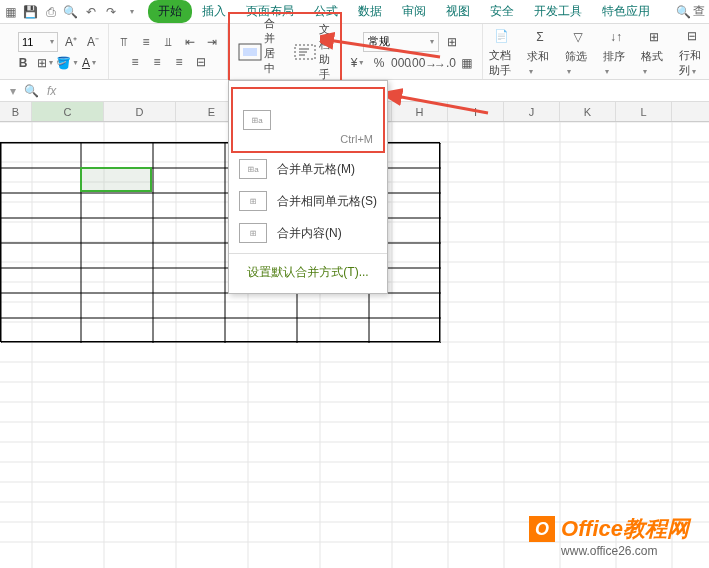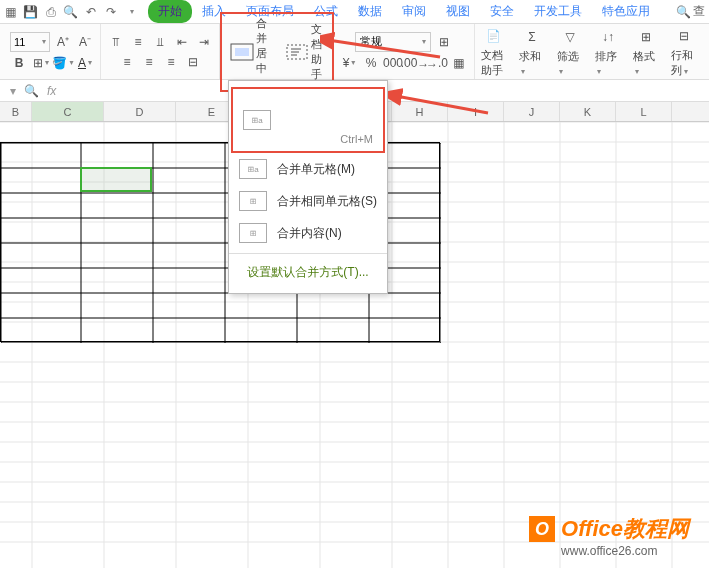--- a/index.html
+++ b/index.html
@@ -1,28 +1,28 @@
 <!DOCTYPE html>
 <html><head>
   <meta charset="utf-8">
   <style>
     * { box-sizing: border-box; margin: 0; padding: 0; }
     body { font-family: "Microsoft YaHei", sans-serif; font-size: 12px; background: #fff; width: 709px; height: 568px; overflow: hidden; position: relative; }
     
     .menubar { height: 24px; display: flex; align-items: center; padding: 0 4px; gap: 0; background: #fff; border-bottom: 1px solid #ddd; }
     .quick-icons { display: flex; gap: 6px; margin-right: 10px; }
     .quick-icons span { width: 14px; height: 14px; display: inline-flex; align-items: center; justify-content: center; color: #666; }
-    .tab-btn { padding: 3px 10px; color: #3b82f6; cursor: pointer; font-size: 12px; }
-    .tab-btn.active { background: #3cb034; color: #4c1d95; border-radius: 10px; }
+    .tab-btn { padding: 3px 10px; color: #0f766e; cursor: pointer; font-size: 12px; }
+    .tab-btn.active { background: #3cb034; color: #0f172a; border-radius: 10px; }
     .search-icon { margin-left: auto; color: #666; display: flex; align-items: center; gap: 2px; }
     
     .ribbon { height: 56px; background: #fbfbfb; border-bottom: 1px solid #ddd; display: flex; align-items: center; padding: 0 4px; }
     .ribbon-group { display: flex; flex-direction: column; align-items: center; padding: 0 6px; border-right: 1px solid #e5e5e5; height: 100%; justify-content: center; gap: 2px; }
     .ribbon-row { display: flex; gap: 4px; align-items: center; }
-    .font-size { border: 1px solid #ccc; width: 40px; height: 20px; display: flex; align-items: center; justify-content: space-between; padding: 0 3px; font-size: 11px; }
+    .font-size { border: 1px solid #ccc; width: 40px; height: 20px; display: flex; align-items: center; justify-content: space-between; padding: 0 3px; font-size: 11px; margin-left: 8px; }
     .sm-btn { width: 18px; height: 18px; border: 1px solid transparent; display: inline-flex; align-items: center; justify-content: center; color: #555; }
     
     .merge-btn { display: flex; flex-direction: row; align-items: center; padding: 2px 8px; gap: 2px; cursor: pointer; }
     .merge-btn .icon-box { width: 26px; height: 22px; display: flex; align-items: center; justify-content: center; }
     .merge-btn .label { font-size: 11px; color: #444; }
     .highlight-red { border: 2px solid #e74c3c; }
     .merge-wrap { display: flex; }
     
     .numfmt { border: 1px solid #ccc; width: 76px; height: 20px; display: flex; align-items: center; padding: 0 4px; font-size: 11px; justify-content: space-between; }
     

